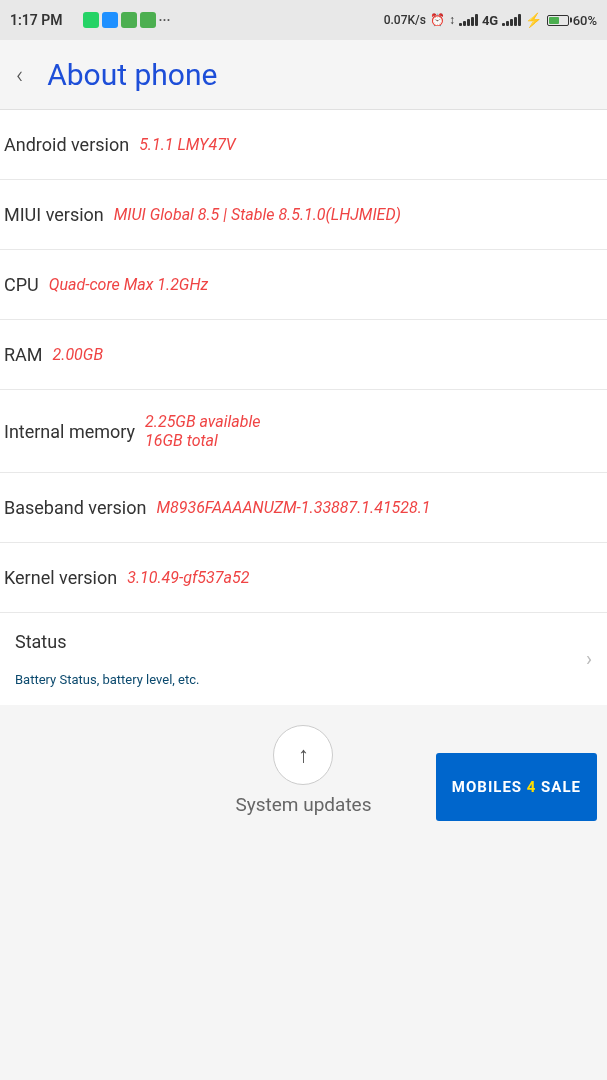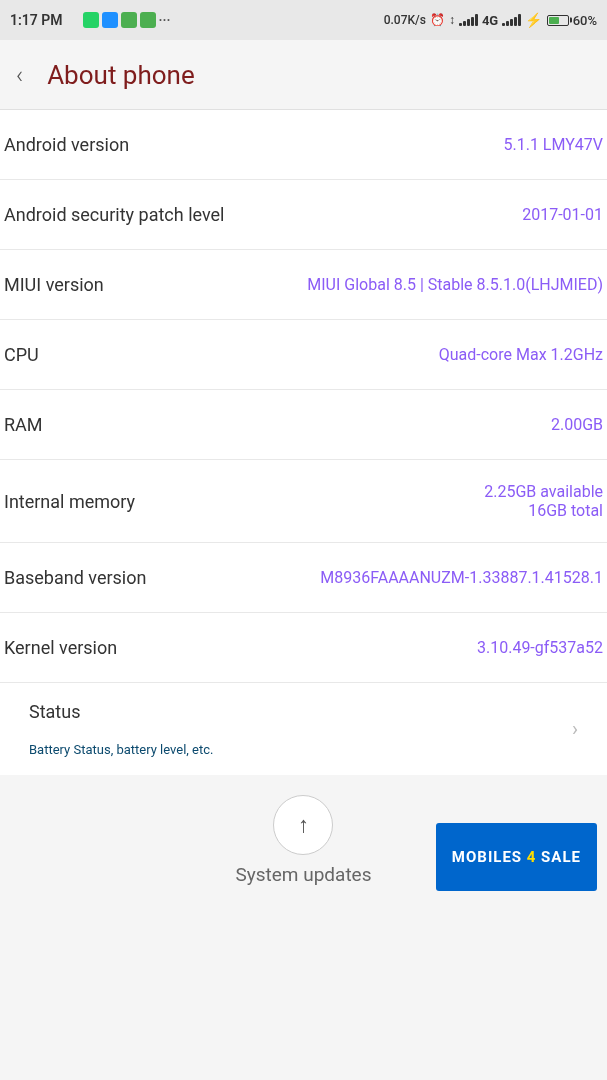--- a/index.html
+++ b/index.html
@@ -103,23 +103,23 @@
 
     .back-btn {
       font-size: 24px;
       color: #555;
       cursor: pointer;
       padding: 4px 8px 4px 0;
       font-weight: 300;
     }
 
     .header-title {
-      font-size: 26px;
+      font-size: 30px;
       font-weight: 400;
-      color: #7f1d1d;
+      color: #1d4ed8;
     }
 
     
     .content {
       background: #fff;
       margin-top: 0;
     }
 
     .info-row {
       display: flex;
@@ -143,31 +143,32 @@
     }
 
     .info-label-sub {
       font-size: 13px;
       color: #0c4a6e;
       margin-top: 20px;
     }
 
     .info-value {
       font-size: 16px;
-      color: #8b5cf6;
-      text-align: right;
+      color: #ef4444;
+      text-align: left;
       flex: 1;
       margin-left: 10px;
+      font-style: italic;
     }
 
     .info-row-status {
       display: flex;
       justify-content: space-between;
       align-items: center;
-      padding: 18px 29px;
+      padding: 18px 15px;
       min-height: 70px;
     }
 
     .chevron-right {
       color: #bbb;
       font-size: 20px;
       margin-left: 10px;
     }
 
     
@@ -276,24 +277,20 @@
   <span class="header-title">About phone</span>
 </div>
 
 <div class="content">
 
   <div class="info-row">
     <span class="info-label">Android version</span>
     <span class="info-value">5.1.1 LMY47V</span>
   </div>
 
-  <div class="info-row">
-    <span class="info-label">Android security patch level</span>
-    <span class="info-value">2017-01-01</span>
-  </div>
 
   <div class="info-row">
     <span class="info-label">MIUI version</span>
     <span class="info-value">MIUI Global 8.5 | Stable 8.5.1.0(LHJMIED)</span>
   </div>
 
   <div class="info-row">
     <span class="info-label">CPU</span>
     <span class="info-value">Quad-core Max 1.2GHz</span>
   </div>

